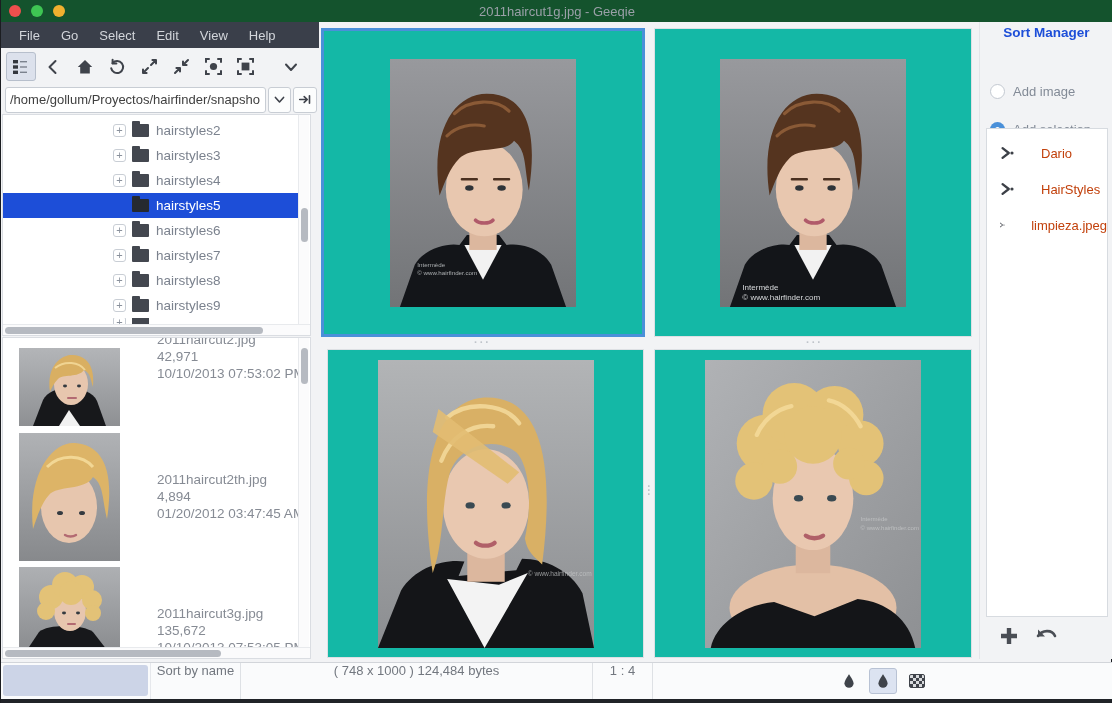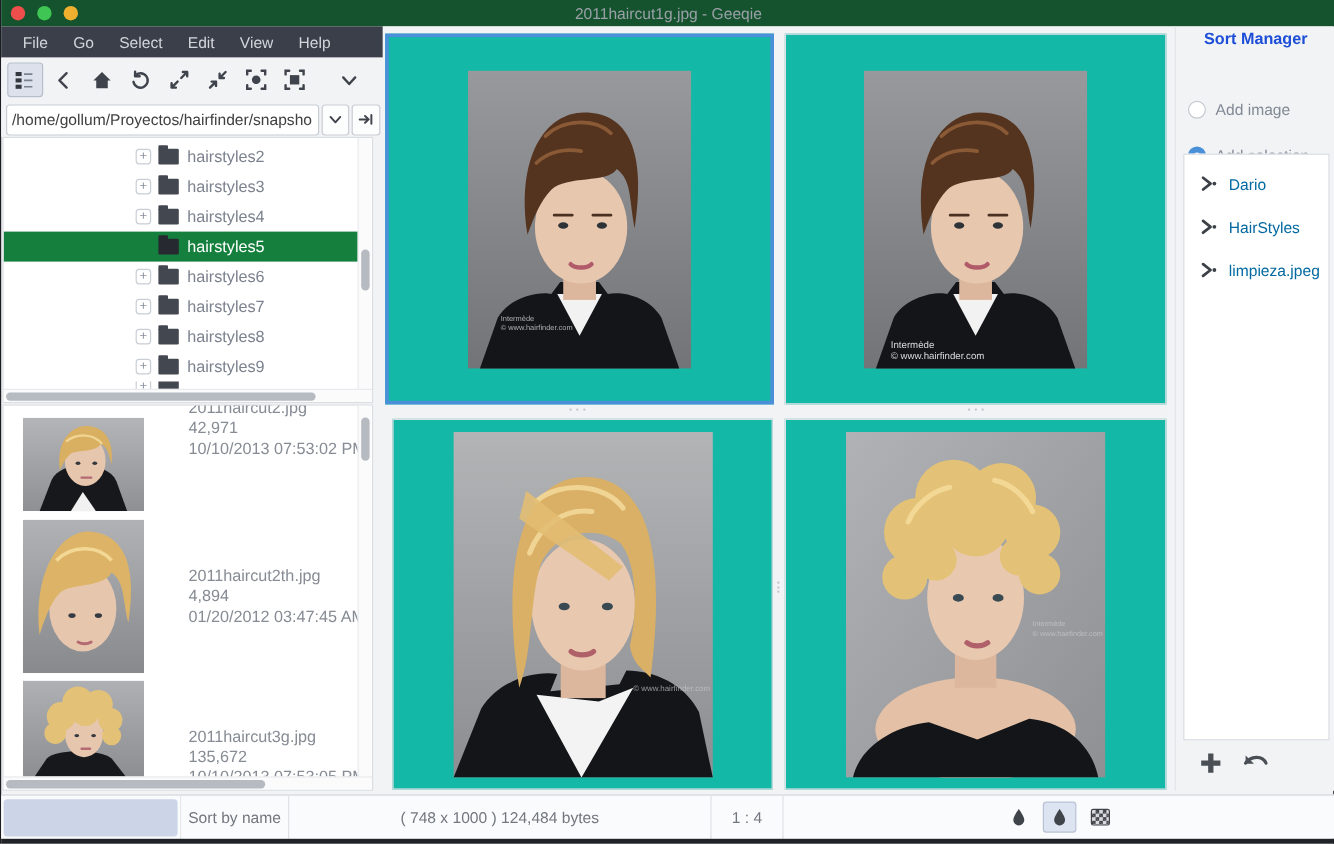--- a/index.html
+++ b/index.html
@@ -29,21 +29,21 @@
   .path-entry { width:264px; height:26px; border:1px solid #c8cdd4; border-radius:3px; background:#ffffff; font-family:"Liberation Sans",sans-serif; font-size:13px; color:#404040; padding:0 4px; outline:none; }
   .path-btn { width:24px; height:26px; border:1px solid #c8cdd4; border-radius:3px; background:#fcfdfd; display:flex; align-items:center; justify-content:center; }
 
   
   .treepane { left:1px; top:114px; width:309px; height:222px; background:#ffffff; border:1px solid #dadde2; overflow:hidden; }
   .tree-scroll-v { position:absolute; right:1px; top:0; width:11px; height:210px; background:#fbfbfc; border-left:1px solid #e8eaed; }
   .tree-thumb-v { position:absolute; left:2px; top:93px; width:7px; height:34px; background:#b6bac1; border-radius:4px; }
   .tree-hscroll { position:absolute; left:0; bottom:0; width:307px; height:11px; background:#fbfbfc; border-top:1px solid #e8eaed; }
   .tree-thumb-h { position:absolute; left:2px; top:2px; width:258px; height:7px; background:#b6bac1; border-radius:4px; }
   .tree-row { height:25px; display:flex; align-items:center; padding-left:110px; font-size:13.5px; color:#7b828e; white-space:nowrap; }
-  .tree-row.sel { background:#15803d; color:#ffffff; }
+  .tree-row.sel { background:#1d4ed8; color:#ffffff; }
   .expander { width:13px; height:13px; border:1px solid #c9ced5; border-radius:3px; background:#fff; color:#8a919c; font-size:11px; line-height:11px; text-align:center; margin-right:6px; flex:none; }
   .folder { width:17px; height:13px; margin-right:7px; flex:none; position:relative; background:#43474f; border-radius:1px; }
   .folder::before { content:""; position:absolute; left:0; top:-3px; width:8px; height:4px; background:#43474f; border-radius:1px 1px 0 0; }
   .tree-row.sel .folder, .tree-row.sel .folder::before { background:#262a30; }
 
   
   .filepane { left:1px; top:337px; width:309px; height:322px; background:#ffffff; border:1px solid #dadde2; overflow:hidden; }
   .file-scroll-v { position:absolute; right:1px; top:0; width:11px; height:310px; background:#fbfbfc; border-left:1px solid #e8eaed; }
   .file-thumb-v { position:absolute; left:2px; top:10px; width:7px; height:36px; background:#b6bac1; border-radius:4px; }
   .file-hscroll { position:absolute; left:0; bottom:0; width:307px; height:11px; background:#fbfbfc; border-top:1px solid #e8eaed; }
@@ -62,26 +62,26 @@
 
   
   .rightpanel { left:978px; top:22px; width:134px; height:637px; background:#f2f3f5; border-left:1px solid #e3e5e9; }
   .sm-title { position:absolute; left:0; top:3px; width:100%; text-align:center; font-size:13.5px; font-weight:bold; color:#1d4ed8; }
   .sm-combo { position:absolute; left:8px; top:23px; width:120px; height:28px; background:#fff; border:1px solid #c8cdd4; border-radius:3px; display:flex; align-items:center; padding:0 6px; justify-content:space-between; font-size:13px; color:#6b7380; }
   .sm-radio-row { position:absolute; left:10px; display:flex; align-items:center; gap:8px; font-size:13px; color:#828a96; }
   .radio { width:15px; height:15px; border-radius:50%; border:1px solid #c3c9d1; background:#fff; flex:none; }
   .radio.on { border:none; background:#4a90d9; position:relative; }
   .radio.on::after { content:""; position:absolute; left:5px; top:5px; width:5px; height:5px; background:#fff; border-radius:50%; }
   .sm-list { position:absolute; left:6px; top:106px; width:122px; height:489px; background:#fff; border:1px solid #d7dbe0; }
-  .sm-item { display:flex; align-items:center; gap:9px; padding:10px 0 10px 12px; font-size:13px; color:#0369a1; }
+  .sm-item { display:flex; align-items:center; gap:26px; padding:10px 0 10px 12px; font-size:13px; color:#c2410c; }
   .sm-actions { position:absolute; left:0; top:595px; width:134px; height:42px; display:flex; align-items:center; gap:14px; padding-left:18px; }
 
   
   .statusbar { left:0; top:662px; width:1112px; height:37px; background:#fafbfc; border-top:1px solid #d2d5da; display:flex; font-size:13px; color:#72777f; }
-  .sb-sec { height:100%; display:flex; align-items:center; justify-content:center; border-right:1px solid #dee1e5; }
+  .sb-sec { height:100%; display:flex; justify-content:center; border-right:1px solid #dee1e5; }
   .sb-progress { width:150px; border-right:1px solid #e6e8ec; padding:2px; }
   .sb-progress-fill { width:146px; height:31px; background:#ccd4e7; border-radius:3px; }
   .sb-icons { display:flex; align-items:center; gap:6px; border-right:none; flex:1; justify-content:center; }
   .sb-iconbtn { width:28px; height:26px; display:flex; align-items:center; justify-content:center; border-radius:3px; }
   .sb-iconbtn.pressed { background:#dce3f1; border:1px solid #b8c2d4; }
   .checker { width:16px; height:14px; border-radius:2px; border:1px solid #3f434a;
     background: linear-gradient(45deg,#3f434a 25%,transparent 25%,transparent 75%,#3f434a 75%) 0 0/6px 6px,
                 linear-gradient(45deg,#3f434a 25%,#d8dadd 25%,#d8dadd 75%,#3f434a 75%) 3px 3px/6px 6px; }
   .bottom-strip { left:0; top:699px; width:1112px; height:4px; background:#202328; }
 </style>

